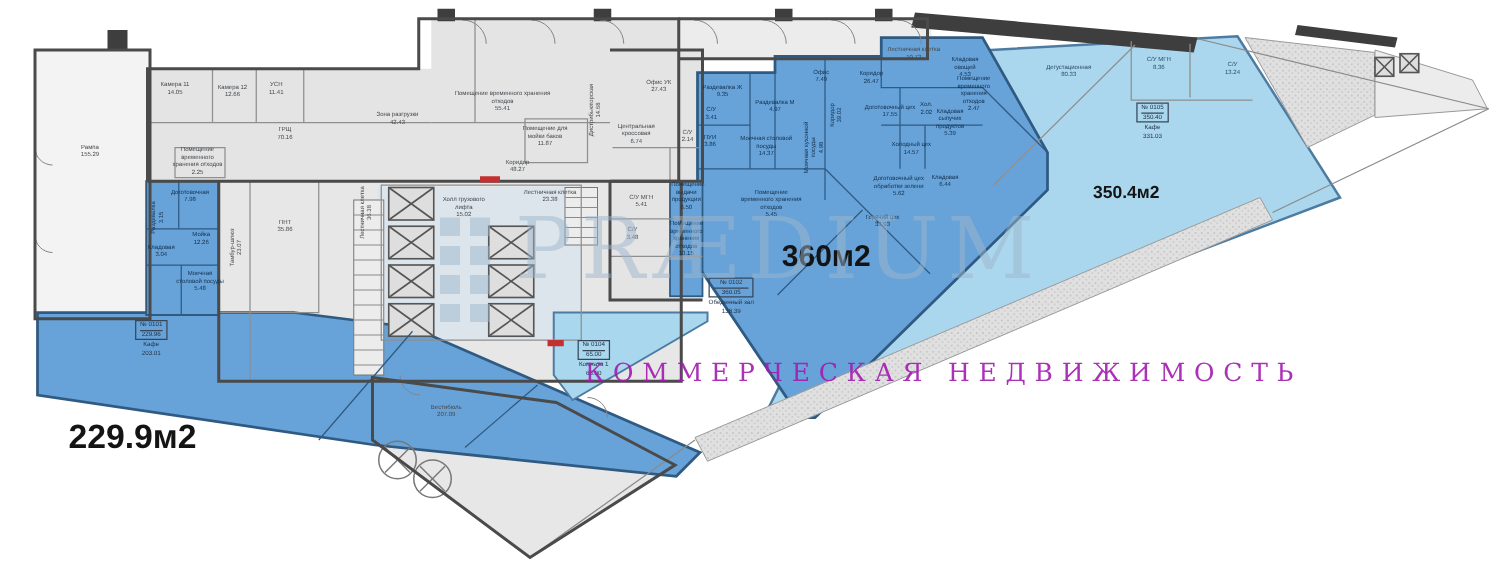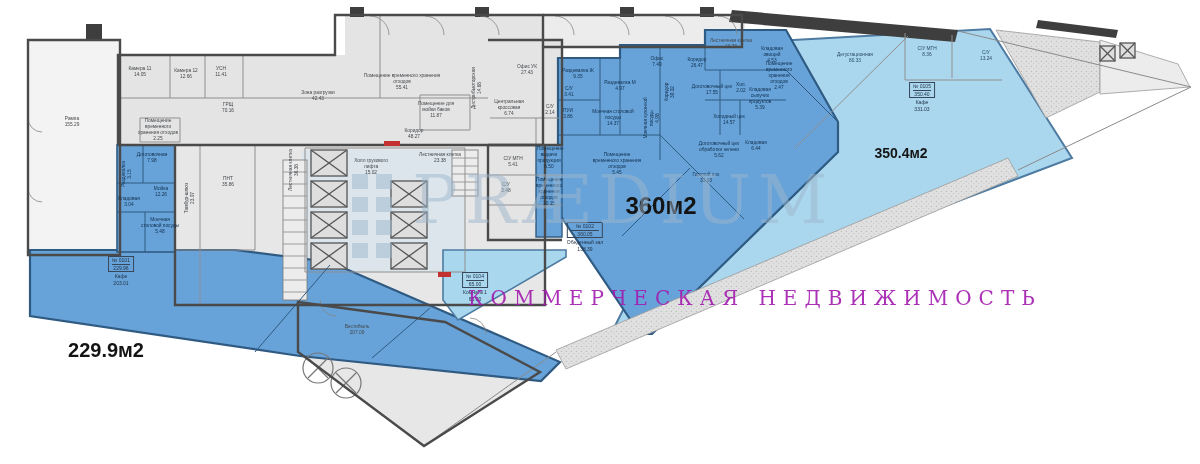--- a/index.html
+++ b/index.html
@@ -272,21 +272,21 @@
         <div>65.00</div>
       </div>
       <div class="unit" style="left: 922px; top: 82px;">
         <div class="ubox">
           <div class="unum">№ 0105</div>
           <div>350.40</div>
         </div>
         <div>Кафе</div>
         <div>331.03</div>
       </div>
-      <div class="stat" style="left: 106px; top: 350px; font-size: 20px;">229.9м2</div>
+      <div class="stat" style="left: 106px; top: 350px; font-size: 27px;">229.9м2</div>
       <div class="stat" style="left: 621px; top: 206px; font-size: 24px; margin-left: 40px;">360м2</div>
       <div class="stat" style="left: 877px; top: 153px; font-size: 14px; margin-left: 24px;">350.4м2</div>
     </div>
 
   <div id="wm">
     <div class="mark">
       <div class="mbar"></div>
       <div class="mbar"></div>
     </div>
     <div class="brand">PRÆDIUM</div>

